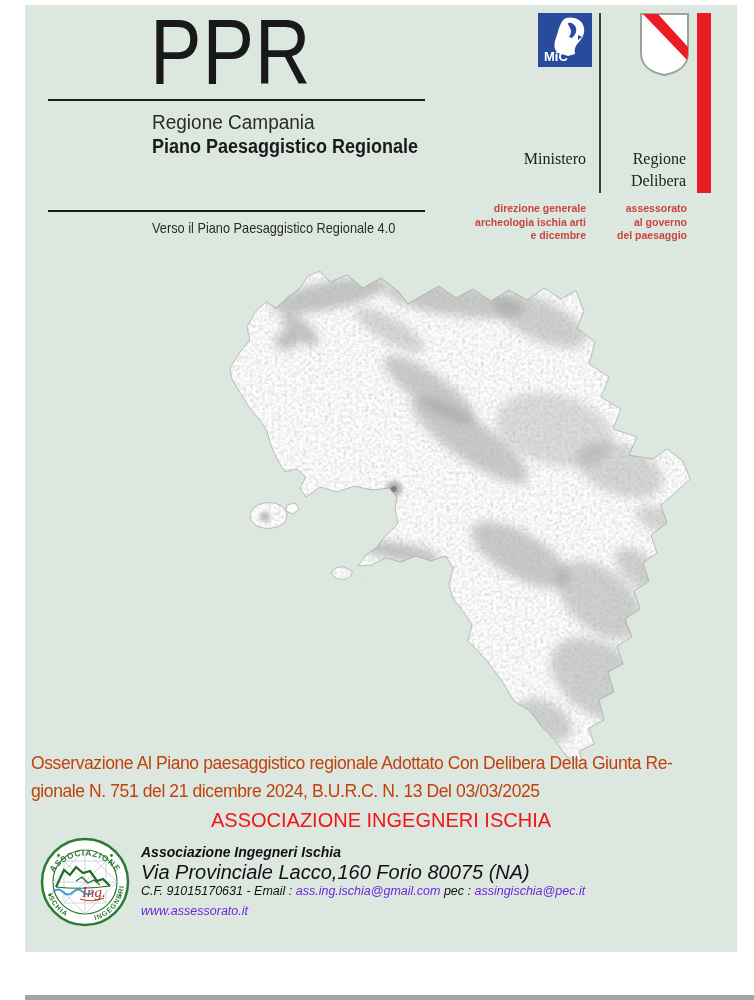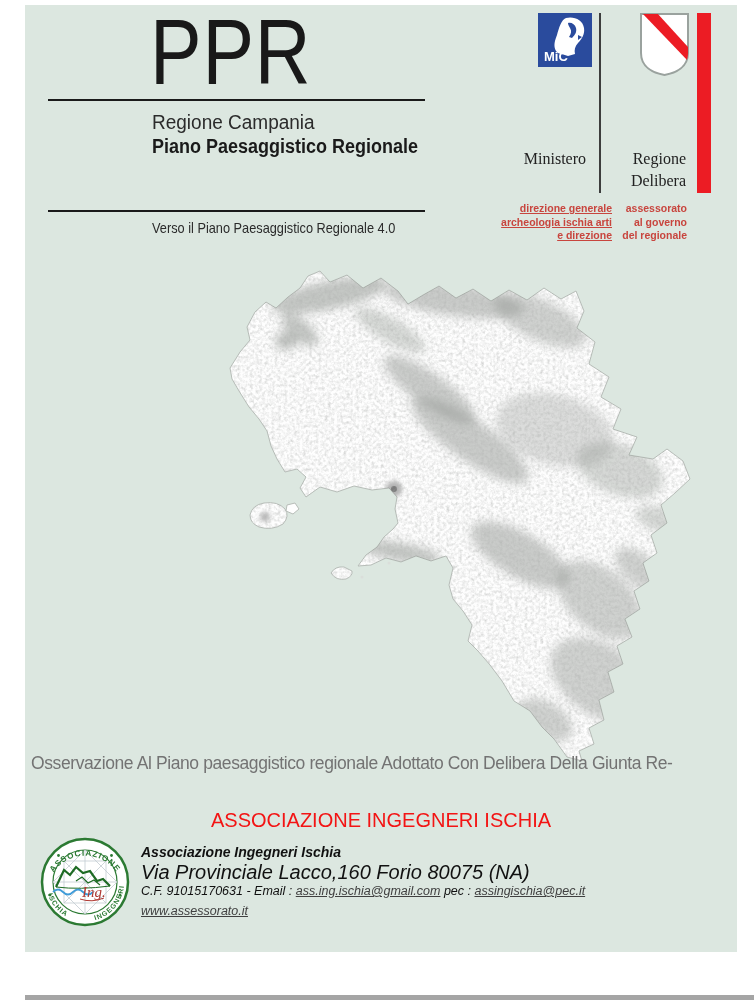--- a/index.html
+++ b/index.html
@@ -22,37 +22,37 @@
   .mic-logo{position:absolute;left:538px;top:13px;width:54px;height:54px;}
   .logo-divider{position:absolute;left:599px;top:13px;width:2px;height:180px;background:#3d3d3d;}
   .shield{position:absolute;left:638px;top:11px;width:53px;height:66px;}
   .red-bar{position:absolute;left:697px;top:13px;width:14px;height:180px;background:#ec1c24;}
   .org-name{position:absolute;top:148px;font-family:"Liberation Serif",serif;font-size:16px;
        line-height:22px;color:#222;text-align:right;}
   .mic-name{left:440px;width:146px;}
   .reg-name{left:560px;width:126px;}
   .org-dept{position:absolute;top:202px;font-size:10.5px;font-weight:bold;line-height:13.5px;
        color:#c8453e;text-align:right;}
-  .mic-dept{left:466px;width:146px;text-decoration:underline;}
+  .mic-dept{left:440px;width:146px;}
   .reg-dept{left:560px;width:127px;}
   
   .map{position:absolute;left:0;top:0;width:754px;height:1000px;z-index:1;pointer-events:none;}
   
-  .obs{position:absolute;left:31px;top:749px;width:690px;z-index:2;color:#737373;
+  .obs{position:absolute;left:31px;top:749px;width:690px;z-index:2;color:#c2410c;
        font-size:17.5px;letter-spacing:-0.4px;line-height:28px;}
   .obs-center{position:absolute;left:25px;top:806px;width:712px;z-index:2;color:#f31414;
        font-size:20px;text-align:center;line-height:28px;}
   
   .assoc-logo{position:absolute;left:40px;top:837px;width:90px;height:90px;z-index:2;}
   .assoc{position:absolute;left:141px;top:843px;z-index:2;font-style:italic;color:#111;
        line-height:19.5px;}
   .assoc .l1{font-size:14px;font-weight:bold;}
   .assoc .l2{font-size:20px;}
   .assoc .l3,.assoc .l4{font-size:12.5px;}
-  .assoc a{color:#404040;text-decoration:underline;cursor:pointer;}
+  .assoc a{color:#6d28d9;cursor:pointer;}
   
   .bottom-bar{position:absolute;left:25px;top:995px;width:729px;height:5px;background:#a5a5a5;}
 </style>
 </head>
 <body>
 
 <div class="screen">
   <div class="panel"></div>
 
   <div class="ppr">PPR</div>
@@ -84,30 +84,30 @@
   </svg>
 
   <div class="red-bar"></div>
 
   <div class="org-name mic-name">
     <div>Ministero</div>
   </div>
   <div class="org-dept mic-dept">
     <div>direzione generale</div>
     <div>archeologia ischia arti</div>
-    <div>e direzione</div>
+    <div>e dicembre</div>
   </div>
   <div class="org-name reg-name">
     <div>Regione</div>
     <div>Delibera</div>
   </div>
   <div class="org-dept reg-dept">
     <div>assessorato</div>
     <div>al governo</div>
-    <div>del regionale</div>
+    <div>del paesaggio</div>
   </div>
 
   <svg class="map" viewBox="0 0 754 1000">
     <defs>
       <filter id="speckle" x="-5%" y="-5%" width="110%" height="110%">
         <feTurbulence type="fractalNoise" baseFrequency="0.32" numOctaves="3" seed="11" result="noise"></feTurbulence>
         <feColorMatrix in="noise" type="matrix" values="0 0 0 0 0.42  0 0 0 0 0.43  0 0 0 0 0.42  0.9 0.9 0.9 0 -1.15" result="spots"></feColorMatrix>
         <feComposite in="spots" in2="SourceAlpha" operator="in"></feComposite>
       </filter>
       <filter id="soft" x="-40%" y="-40%" width="180%" height="180%">
@@ -173,20 +173,21 @@
 
     <g clip-path="url(#landclip)" opacity="0.55">
       <use href="#mainland" fill="#ffffff" filter="url(#speckle)"></use>
       <use href="#ischia" fill="#ffffff" filter="url(#speckle)"></use>
       <use href="#capri" fill="#ffffff" filter="url(#speckle)"></use>
     </g>
   </svg>
 
   <div class="obs">
     <div>Osservazione Al Piano paesaggistico regionale Adottato Con Delibera Della Giunta Re-</div>
+    <div>gionale N. 751 del 21 dicembre 2024, B.U.R.C. N. 13 Del 03/03/2025</div>
   </div>
   <div class="obs-center">ASSOCIAZIONE INGEGNERI ISCHIA</div>
 
   <svg class="assoc-logo" viewBox="0 0 90 90">
     <defs>
       <path id="arcTop" d="M8,48 A38,38 0 0 1 82,48"></path>
       <path id="arcRight" d="M52,84 A39,39 0 0 0 84,45"></path>
       <path id="arcLeft" d="M6,45 A39,39 0 0 0 38,84"></path>
     </defs>
     <circle cx="45" cy="45" r="43" fill="#ffffff" stroke="#2c7a33" stroke-width="2.5"></circle>

